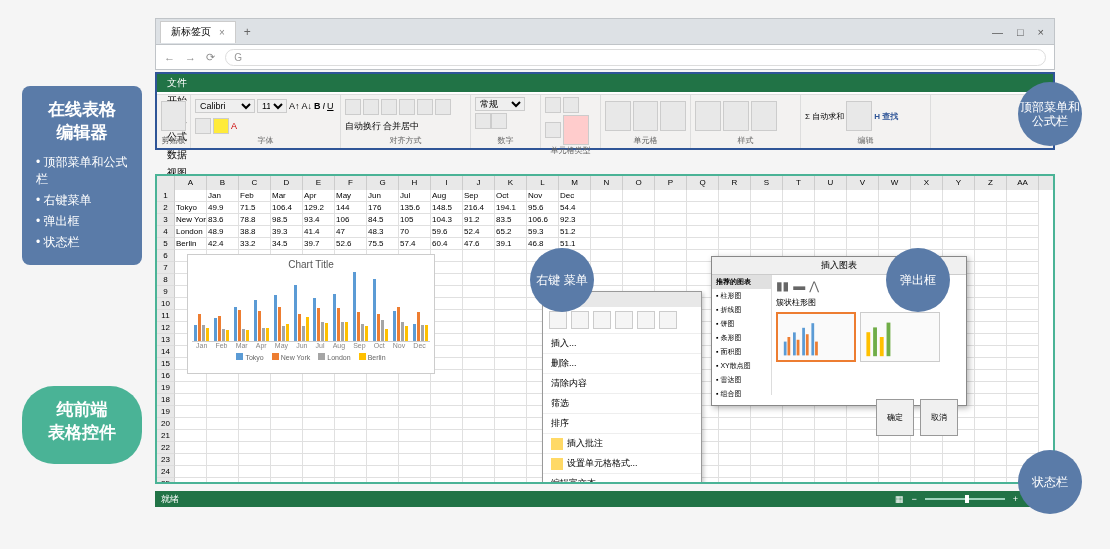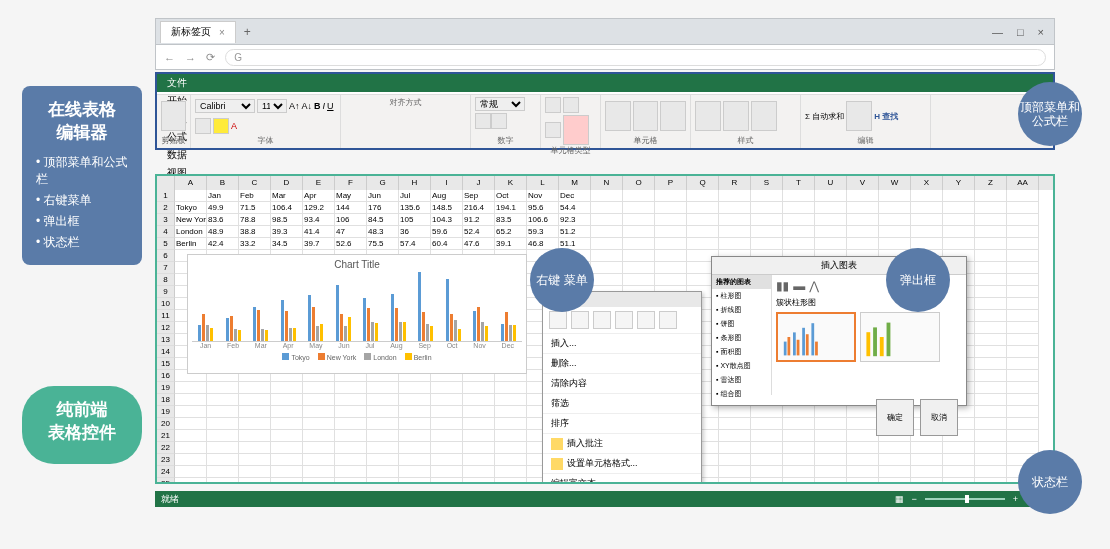--- a/index.html
+++ b/index.html
@@ -44,21 +44,21 @@
 .sheet-wrap { position: absolute; left: 155px; top: 174px; width: 900px; height: 310px; border: 2px solid #4ab396; background: #fff; overflow: hidden; }
 .sheet-grid { position: relative; }
 .col-headers { display: flex; height: 14px; background: #e8e8e8; font-size: 8px; }
 .col-header { width: 32px; text-align: center; border-right: 1px solid #ccc; line-height: 14px; }
 .col-header.corner { width: 18px; }
 .sheet-row { display: flex; height: 12px; font-size: 8px; }
 .row-header { width: 18px; background: #e8e8e8; text-align: center; border-right: 1px solid #ccc; border-bottom: 1px solid #ddd; line-height: 12px; }
 .cell { width: 32px; border-right: 1px solid #e0e0e0; border-bottom: 1px solid #e0e0e0; padding-left: 1px; line-height: 12px; overflow: hidden; white-space: nowrap; }
 
 
-.chart-embed { position: absolute; left: 30px; top: 78px; width: 340px; height: 120px; background: #fff; border: 1px solid #ccc; padding: 4px; }
+.chart-embed { position: absolute; left: 30px; top: 78px; width: 248px; height: 120px; background: #fff; border: 1px solid #ccc; padding: 4px; }
 .chart-title { text-align: center; font-size: 10px; color: #555; }
 .chart-bars { display: flex; height: 72px; align-items: flex-end; justify-content: space-around; border-bottom: 1px solid #ccc; }
 .bar-group { display: flex; gap: 1px; align-items: flex-end; }
 .bar { width: 3px; }
 .bar.c0 { background: #5b9bd5; }
 .bar.c1 { background: #ed7d31; }
 .bar.c2 { background: #a5a5a5; }
 .bar.c3 { background: #ffc000; }
 .chart-xlabels { display: flex; justify-content: space-around; font-size: 7px; color: #888; }
 .chart-legend { display: flex; justify-content: center; gap: 8px; font-size: 7px; color: #666; margin-top: 4px; }
@@ -167,20 +167,30 @@
           <b>B</b>
           <i>I</i>
           <u>U</u>
           <span class="rib-btn"></span>
           <span class="rib-btn" style="background:#ffeb3b"></span>
           <span style="color:#c00">A</span>
         </div>
         <div class="rib-group-label">字体</div>
       </div>
       <div class="rib-group" style="width:130px">
+        <div class="rib-group-body" style="flex-wrap:wrap">
+          <span class="rib-btn"></span>
+          <span class="rib-btn"></span>
+          <span class="rib-btn"></span>
+          <span class="rib-btn"></span>
+          <span class="rib-btn"></span>
+          <span class="rib-btn"></span>
+          <span>自动换行</span>
+          <span>合并居中</span>
+        </div>
         <div class="rib-group-label">对齐方式</div>
       </div>
       <div class="rib-group" style="width:70px">
         <div class="rib-group-body" style="flex-direction:column;align-items:flex-start">
           <select class="rib-sel" style="width:50px"><option>常规</option></select>
           <div><span class="rib-btn"></span><span class="rib-btn"></span></div>
         </div>
         <div class="rib-group-label">数字</div>
       </div>
       <div class="rib-group" style="width:60px">
@@ -344,21 +354,21 @@
       </div>
       <div class="sheet-row">
         <div class="row-header">4</div>
         <div class="cell">London</div>
         <div class="cell">48.9</div>
         <div class="cell">38.8</div>
         <div class="cell">39.3</div>
         <div class="cell">41.4</div>
         <div class="cell">47</div>
         <div class="cell">48.3</div>
-        <div class="cell">36</div>
+        <div class="cell">70</div>
         <div class="cell">59.6</div>
         <div class="cell">52.4</div>
         <div class="cell">65.2</div>
         <div class="cell">59.3</div>
         <div class="cell">51.2</div>
         <div class="cell"></div>
         <div class="cell"></div>
         <div class="cell"></div>
         <div class="cell"></div>
         <div class="cell"></div>

